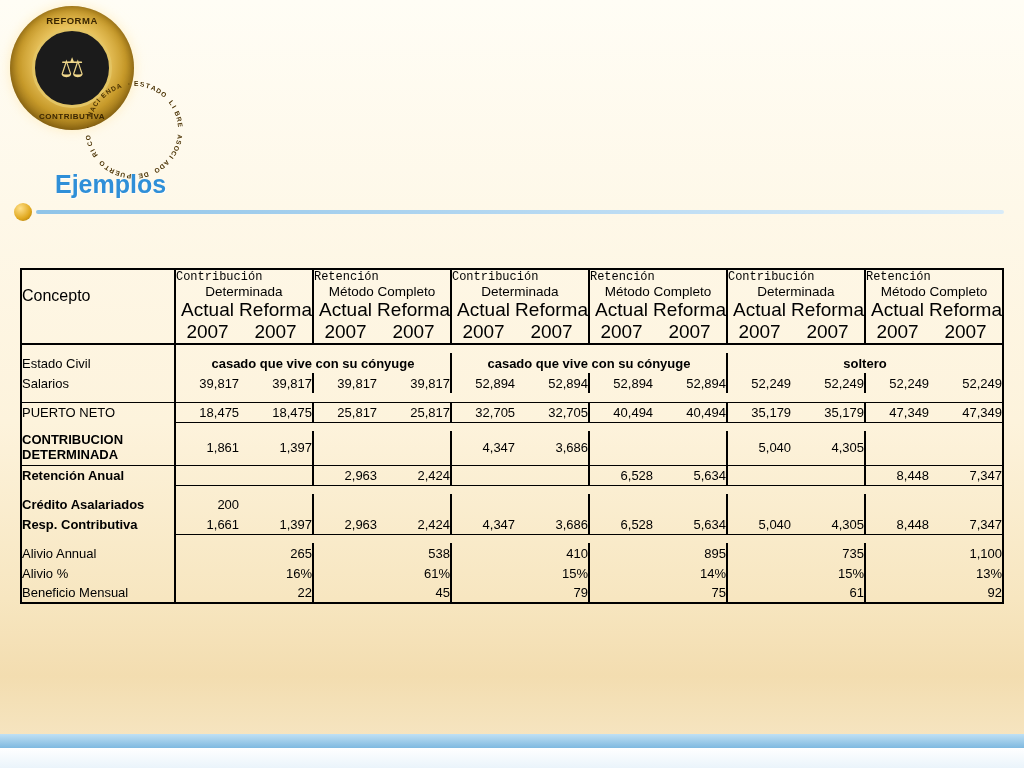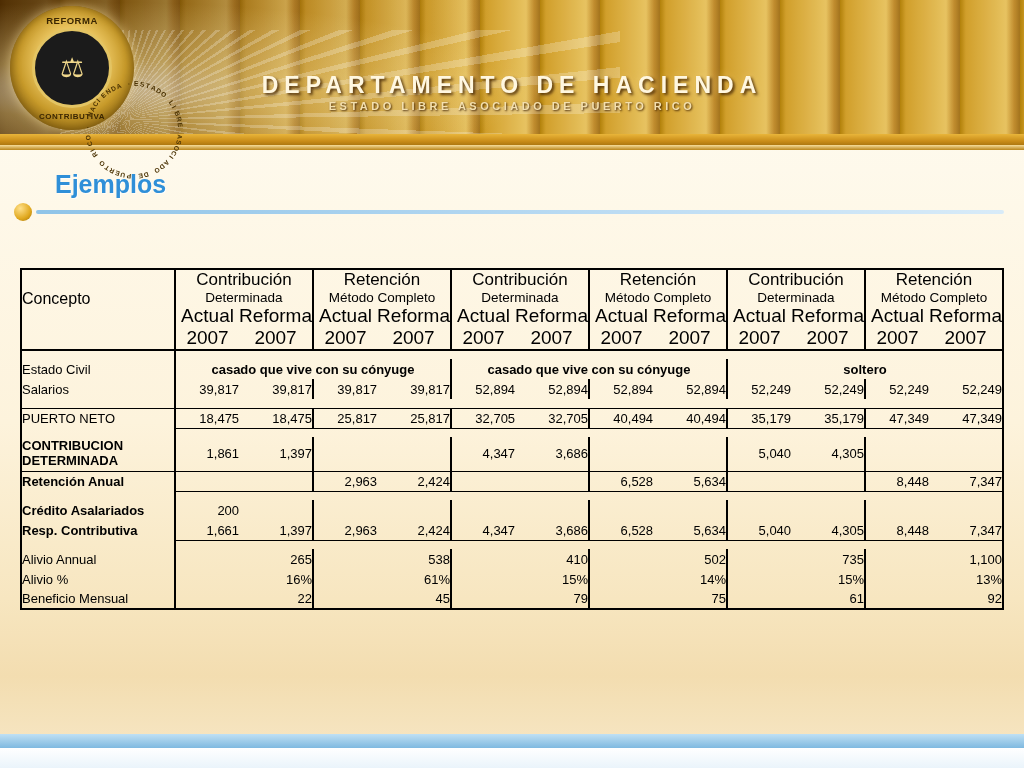--- a/index.html
+++ b/index.html
@@ -74,21 +74,21 @@
   .outer-border{border:2px solid #000;}
   .num{text-align:right;padding-right:12px;white-space:nowrap;}
   .ctr{text-align:center;}
   .lbl{text-align:left;padding-left:6px;white-space:nowrap;}
   .bold{font-weight:bold;}
   .vl{border-left:2px solid #000;}
   .vr{border-right:2px solid #000;}
   .hb{border-bottom:2px solid #000;}
   .thin-top{border-top:1px solid #000;}
 
-  .hdr-group{font-size:17px;text-align:center;padding-bottom:2px;}
+  .hdr-group{font-size:12px;text-align:left;padding-bottom:2px;font-family:Liberation Mono, monospace;}
   .hdr-sub{font-size:13.5px;text-align:center;}
   .hdr-yr{font-size:19px;text-align:center;}
   .concepto{font-size:16px;font-weight:normal;padding-left:8px;}
 
   .row-h{height:20px;}
   .spacer{height:9px;}
 
   
   .footer{position:absolute;left:0;bottom:0;width:1024px;height:48px;}
   .footer-band1{position:absolute;left:0;bottom:20px;width:1024px;height:14px;
@@ -96,29 +96,20 @@
   .footer-band2{position:absolute;left:0;bottom:0;width:1024px;height:20px;
     background:linear-gradient(180deg,#ffffff,#eaf4fb);}
   .footer-curve{position:absolute;left:0;bottom:14px;width:1024px;height:26px;
     background:radial-gradient(ellipse 120% 100% at 50% 120%,#9fcdea 0%,#cfe7f6 45%,rgba(255,255,255,0) 70%);}
 </style>
 </head>
 <body>
 
 <div class="slide">
 
-  <div class="banner">
-    <div class="banner-bricks"></div>
-    <div class="banner-glow"></div>
-    <div class="banner-rays"></div>
-    <div class="banner-title">DEPARTAMENTO DE HACIENDA</div>
-    <div class="banner-sub">ESTADO LIBRE ASOCIADO DE PUERTO RICO</div>
-    <div class="banner-bottom"></div>
-    <div class="banner-bottom2"></div>
-  </div>
 
   <div class="seal">
     <div class="seal-top">REFORMA</div>
     <div class="seal-inner">
       <div class="seal-emblem">⚖</div>
     </div>
     <div class="seal-bottom">CONTRIBUTIVA</div>
   <div class="seal-ringtext">
         <span style="transform: translate(62px, 12px) rotate(0deg);">E</span>
         <span style="transform: translate(68.3939px, 12.4105px) rotate(7.34694deg);">S</span>
@@ -372,21 +363,21 @@
 
       <tr class="row-h">
         <td class="lbl vr">Alivio Annual</td>
         <td class="num"></td>
         <td class="num">265</td>
         <td class="num vl"></td>
         <td class="num">538</td>
         <td class="num vl"></td>
         <td class="num">410</td>
         <td class="num vl"></td>
-        <td class="num">502</td>
+        <td class="num">895</td>
         <td class="num vl"></td>
         <td class="num">735</td>
         <td class="num vl"></td>
         <td class="num">1,100</td>
       </tr>
 
       <tr class="row-h">
         <td class="lbl vr">Alivio %</td>
         <td class="num"></td>
         <td class="num">16%</td>

